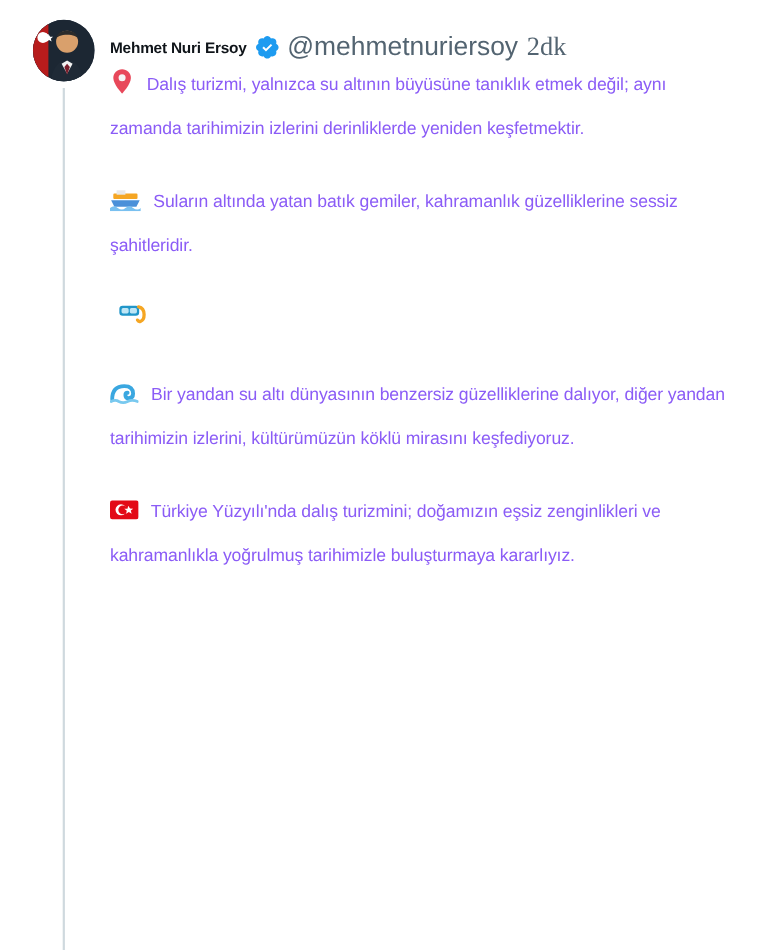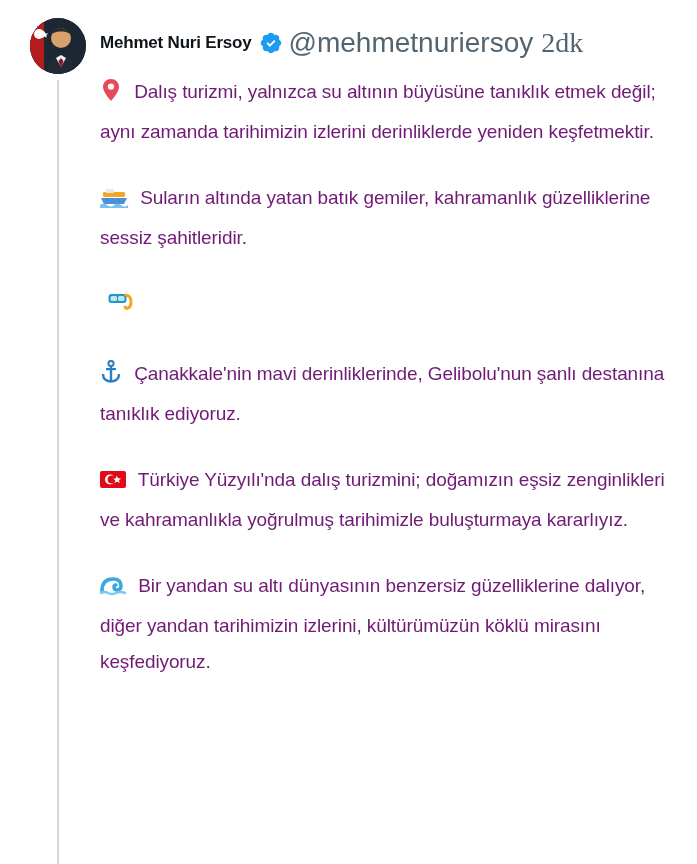--- a/index.html
+++ b/index.html
@@ -54,43 +54,43 @@
   }
   .header {
     display: flex;
     align-items: center;
     flex-wrap: nowrap;
     height: 34px;
     margin-top: 8px;
     white-space: nowrap;
   }
   .display-name {
-    font-size: 17px;
+    font-size: 14px;
     font-weight: bold;
     color: #0f1419;
     letter-spacing: -0.2px;
   }
   .verified {
     display: inline-flex;
     align-items: center;
     margin-left: 7px;
     margin-right: 6px;
   }
   .handle, .timestamp {
-    font-size: 28px;
+    font-size: 24px;
     color: #536471;
     font-weight: normal;
   }
   .timestamp { margin-left: 8px; font-family: Liberation Serif, serif; }
 
   .body {
-    margin-top: 14px;
-    font-size: 19px;
+    margin-top: 0;
+    font-size: 16px;
     line-height: 36px;
-    color: #701a75;
+    color: #8b5cf6;
     letter-spacing: -0.1px;
   }
   .para {
     margin: 0 0 30px 0;
   }
   .para:last-child { margin-bottom: 0; }
   .emoji-img {
     display: inline-block;
     vertical-align: -4px;
     margin-right: 7px;
@@ -163,49 +163,38 @@
         <span class="emoji-img" style="margin-left:7px;margin-right:0">
           <svg width="26" height="24" viewBox="0 0 26 24" aria-hidden="true">
             <rect x="1.5" y="4" width="18" height="9" rx="3" fill="#2196c9"></rect>
             <rect x="3.5" y="6" width="6.5" height="5" rx="1.5" fill="#bfe6f5"></rect>
             <rect x="11" y="6" width="6.5" height="5" rx="1.5" fill="#bfe6f5"></rect>
             <path d="M19 5 q5 1 5 7 q0 5 -3 6 q-2 1 -3 -1" fill="none" stroke="#f5a623" stroke-width="3" stroke-linecap="round"></path>
           </svg>
         </span>
       </p>
 
-      <p class="para">
-        <span class="emoji-img">
-          <svg width="22" height="24" viewBox="0 0 22 24" aria-hidden="true">
-            <circle cx="11" cy="3.5" r="2.6" fill="none" stroke="#2a7fc0" stroke-width="2"></circle>
-            <rect x="9.8" y="6" width="2.4" height="15" fill="#2a7fc0"></rect>
-            <rect x="6" y="8" width="10" height="2.2" fill="#2a7fc0"></rect>
-            <path d="M3 14 q0 7 8 7.5 q8 -0.5 8 -7.5" fill="none" stroke="#2a7fc0" stroke-width="2.4"></path>
-          </svg>
-        </span>
-        <span>Çanakkale'nin mavi derinliklerinde, Gelibolu'nun şanlı destanına tanıklık ediyoruz.</span>
+
+      <p class="para">
+        <span class="emoji-img">
+          <svg width="26" height="22" viewBox="0 0 26 22" aria-hidden="true">
+            <path d="M2 17 q0 -12 11 -12 q8 0 8 7 q0 4 -4 4 q-3 0 -3 -3 q0 -2 2 -2" fill="none" stroke="#3aa7e0" stroke-width="3.5" stroke-linecap="round"></path>
+            <path d="M1 19 q4 -2 7 0 q4 2 8 0 q4 -2 9 0" fill="none" stroke="#79c9ef" stroke-width="2.5" stroke-linecap="round"></path>
+          </svg>
+        </span>
+        <span>Bir yandan su altı dünyasının benzersiz güzelliklerine dalıyor, diğer yandan tarihimizin izlerini, kültürümüzün köklü mirasını keşfediyoruz.</span>
       </p>
 
       <p class="para">
         <span class="emoji-img">
           <svg width="26" height="20" viewBox="0 0 26 20" aria-hidden="true">
             <rect x="0" y="1" width="26" height="17" rx="2" fill="#e30a17"></rect>
             <circle cx="10" cy="9.5" r="5" fill="#ffffff"></circle>
             <circle cx="11.6" cy="9.5" r="4" fill="#e30a17"></circle>
             <polygon points="16.6,5.8 18.2,8.3 21.1,8.4 18.9,10.2 19.7,13 17.1,11.4 14.6,13.1 15.3,10.3 13,8.6 15.9,8.5" fill="#ffffff"></polygon>
           </svg>
         </span>
         <span>Türkiye Yüzyılı'nda dalış turizmini; doğamızın eşsiz zenginlikleri ve kahramanlıkla yoğrulmuş tarihimizle buluşturmaya kararlıyız.</span>
       </p>
 
-      <p class="para">
-        <span class="emoji-img">
-          <svg width="26" height="22" viewBox="0 0 26 22" aria-hidden="true">
-            <path d="M2 17 q0 -12 11 -12 q8 0 8 7 q0 4 -4 4 q-3 0 -3 -3 q0 -2 2 -2" fill="none" stroke="#3aa7e0" stroke-width="3.5" stroke-linecap="round"></path>
-            <path d="M1 19 q4 -2 7 0 q4 2 8 0 q4 -2 9 0" fill="none" stroke="#79c9ef" stroke-width="2.5" stroke-linecap="round"></path>
-          </svg>
-        </span>
-        <span>Bir yandan su altı dünyasının benzersiz güzelliklerine dalıyor, diğer yandan tarihimizin izlerini, kültürümüzün köklü mirasını keşfediyoruz.</span>
-      </p>
-
     </div>
   </div>
 </div>
 
 </body></html>

